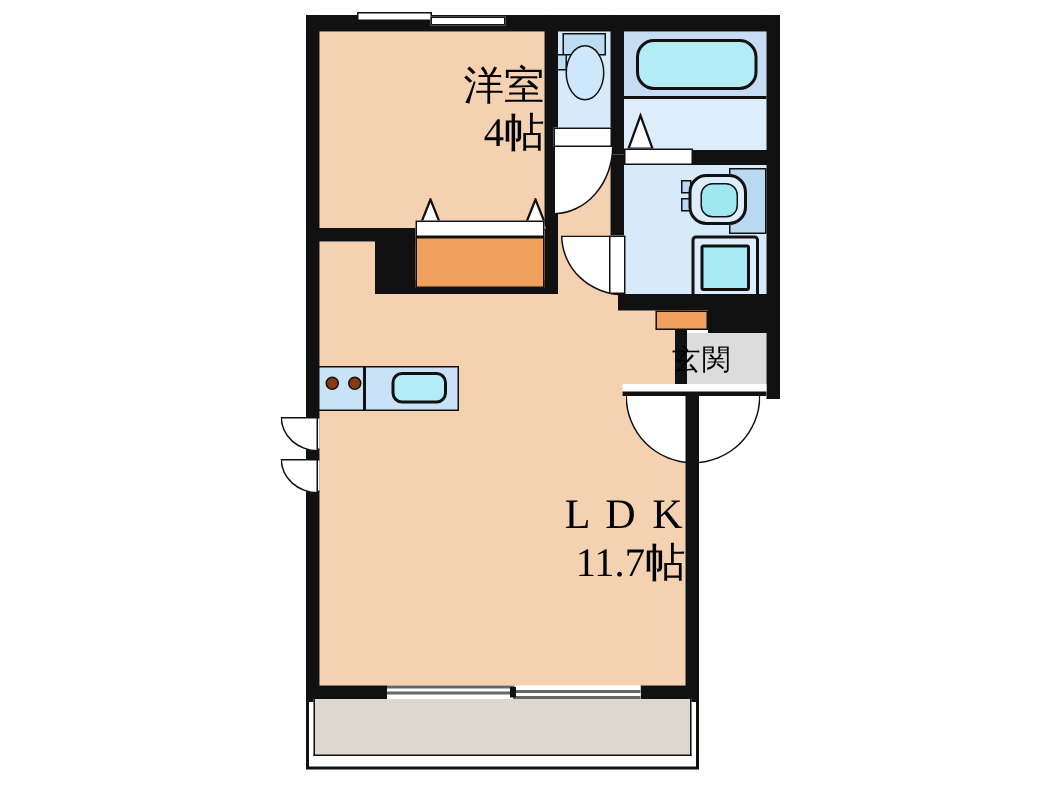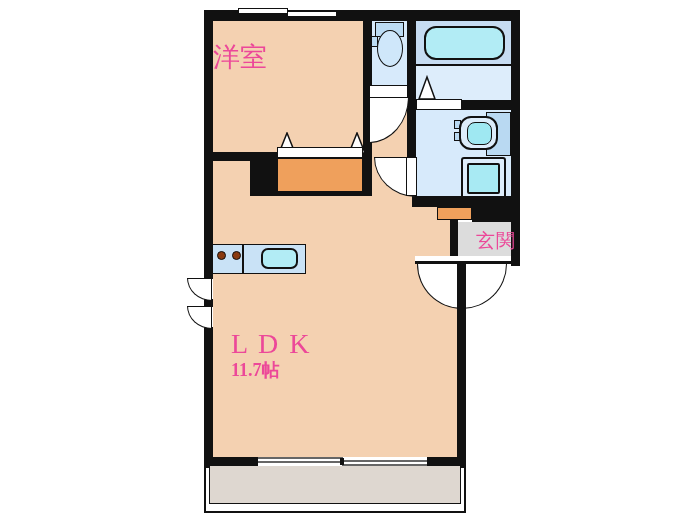--- a/index.html
+++ b/index.html
@@ -20,21 +20,21 @@
   
   .fx{border:2px solid #111;background:#b2ecf5;}
   .fx-thin{border:1.5px solid #111;}
   
   .leaf{background:#fff;border:1.5px solid #111;}
   .arc{background:#fff;border:1.5px solid #111;}
   .win-bar{background:#fff;border:1px solid #111;}
   .wall-gap{background:#fff;border-top:1px solid #111;border-bottom:1px solid #111;}
   .slide-panel{background:#fff;border-top:2px solid #666;border-bottom:2px solid #666;}
   
-  .lbl{color:#ec4899;text-align:left;line-height:1.15;}
+  .lbl{color:#000000;text-align:right;line-height:1.15;}
   .lbl-room{font-size:27px;}
   .lbl-ldk{font-size:28px;letter-spacing:2px;padding-left:18px;}
   .lbl-small{font-size:19px;letter-spacing:1px;}
   .lbl-cl{font-size:20px;letter-spacing:3px;line-height:32px;}
   svg{display:block;}
 </style>
 </head>
 <body>
 
 <div class="canvas">
@@ -131,24 +131,25 @@
   <div class="abs arc" style="left:417px;top:264px;width:90px;height:45px;border-top:none;border-radius:0 0 90px 90px;"></div>
   <div class="abs w" style="left:457px;top:262px;width:9px;height:204px;"></div>
 
   <div class="abs" style="left:258px;top:457px;width:169px;height:9px;background:#fff;"></div>
   <div class="abs slide-panel" style="left:258px;top:457px;width:85px;height:6px;"></div>
   <div class="abs slide-panel" style="left:342px;top:460px;width:85px;height:6px;"></div>
   <div class="abs" style="left:340px;top:458px;width:4px;height:7px;background:#111;"></div>
 
   <div class="abs lbl lbl-room" style="left:213px;top:42px;width:150px;">
     <div>洋室</div>
+    <div>4帖</div>
   </div>
 
 
   <div class="abs lbl lbl-ldk" style="left:213px;top:328px;width:244px;">
     <div>L D K</div>
-    <div style="font-size:18px;letter-spacing:0;font-weight:bold;">11.7帖</div>
+    <div style="font-size:27px;letter-spacing:0;">11.7帖</div>
   </div>
 
-  <div class="abs lbl lbl-small" style="left:476px;top:230px;width:56px;">玄関</div>
+  <div class="abs lbl lbl-small" style="left:432px;top:230px;width:56px;">玄関</div>
 
 
 </div>
 
 </body></html>

